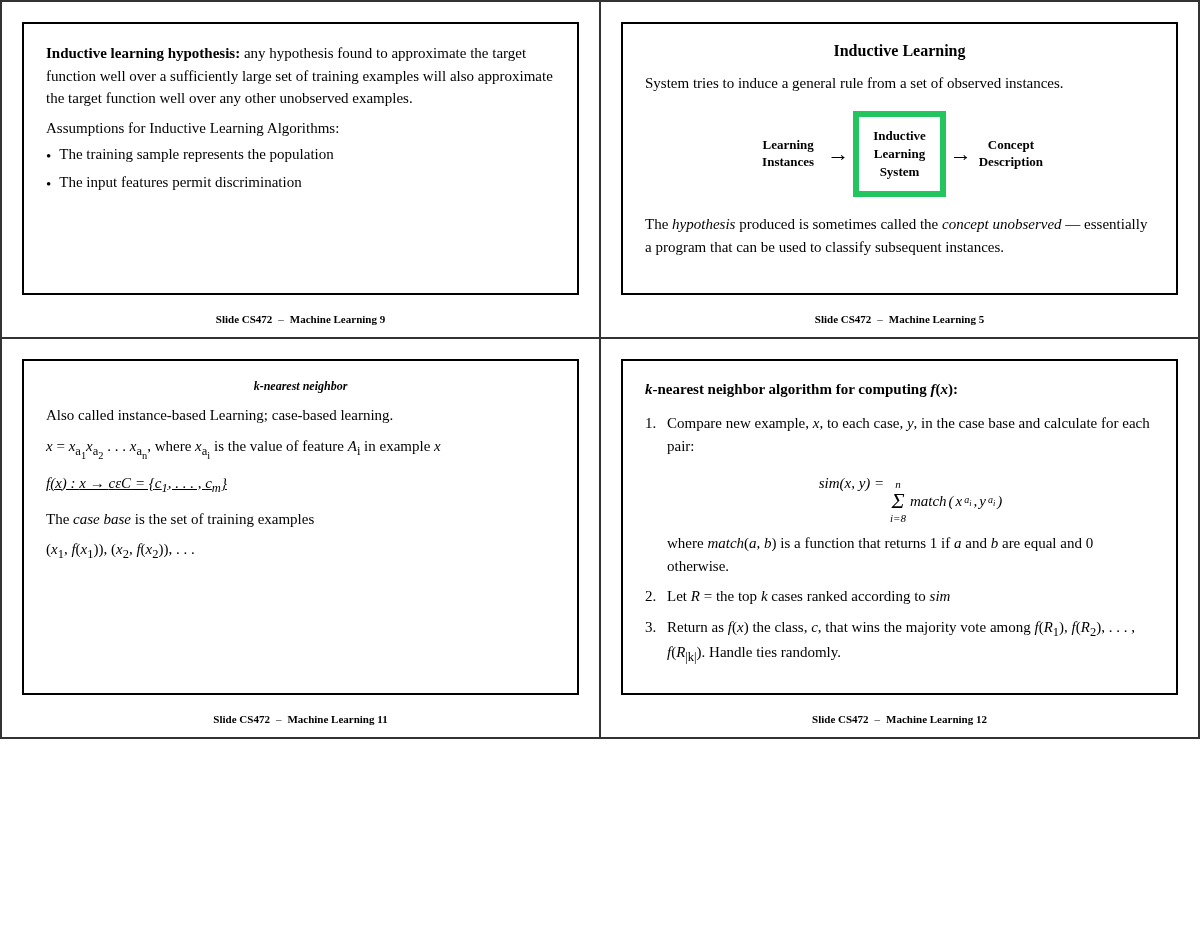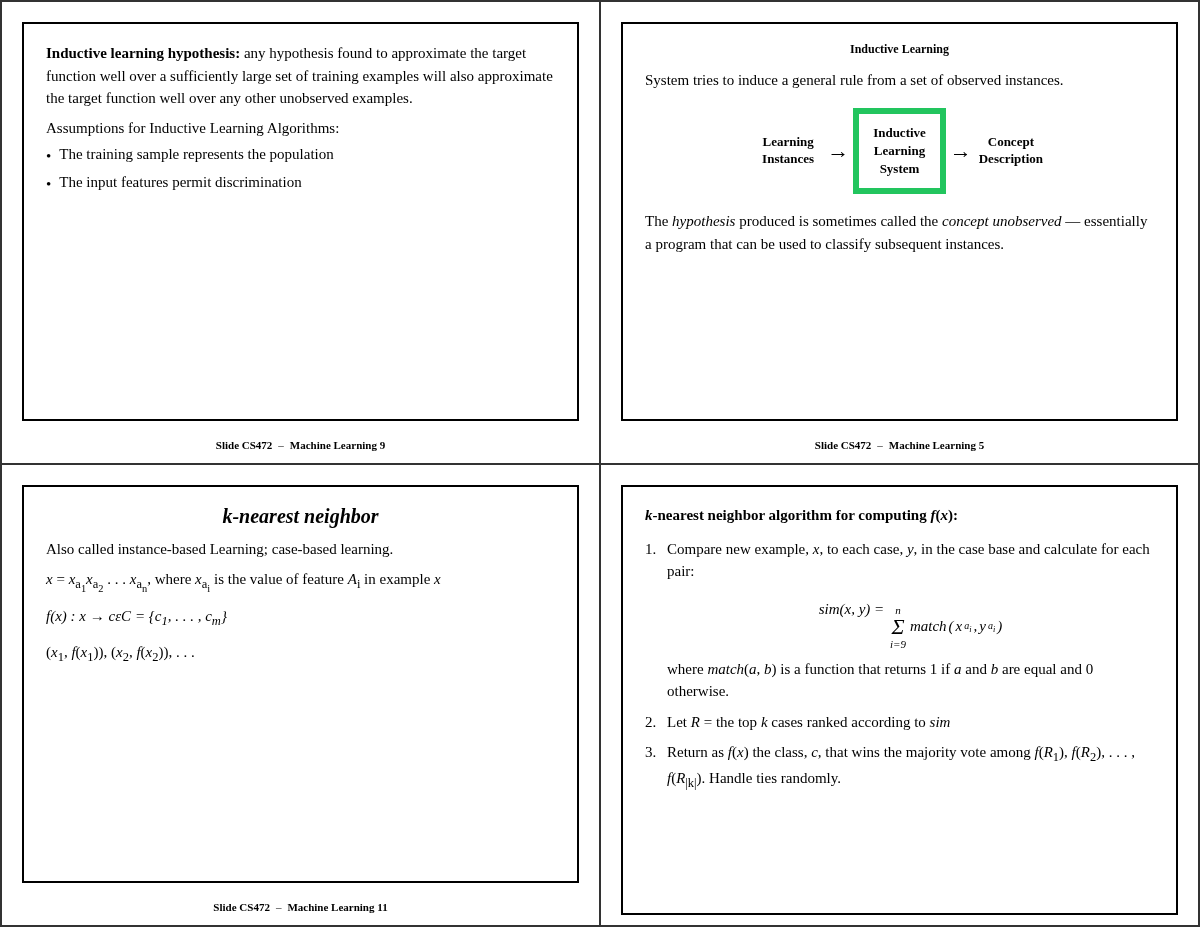--- a/index.html
+++ b/index.html
@@ -10,21 +10,21 @@
       color: #000;
       width: 1200px;
       height: 927px;
       overflow: hidden;
     }
     .grid {
       display: grid;
       grid-template-columns: 1fr 1fr;
       grid-template-rows: 1fr 1fr;
       width: 1200px;
-      height: 927px;
+      height: 739px;
       border: 1px solid #333;
     }
     .cell {
       border: 1px solid #333;
       display: flex;
       flex-direction: column;
       align-items: center;
       padding: 0;
       background: #fff;
     }
@@ -59,21 +59,21 @@
     }
     .bullet-dot {
       margin-right: 8px;
       margin-top: 2px;
     }
     
     .slide10-title {
       text-align: center;
       font-weight: bold;
       margin-bottom: 12px;
-      font-size: 12px;
+      font-size: 16px;
     }
     .slide10-intro {
       margin-bottom: 16px;
       line-height: 1.5;
     }
     .diagram {
       display: flex;
       align-items: center;
       justify-content: center;
       margin: 10px 0 16px 0;
@@ -105,31 +105,32 @@
       margin-top: 6px;
     }
     em { font-style: italic; }
     strong { font-weight: bold; }
     
     .slide11-title {
       text-align: center;
       font-weight: bold;
       font-style: italic;
       margin-bottom: 10px;
-      font-size: 20px;
+      font-size: 12px;
     }
     .slide11-para {
       margin-bottom: 8px;
       line-height: 1.5;
     }
     .slide11-math {
       font-family: 'Times New Roman', Times, serif;
       margin: 8px 0;
       padding: 4px 0;
       font-style: italic;
+      text-decoration: underline;
     }
     
     .slide12-title {
       font-weight: bold;
       margin-bottom: 12px;
       font-size: 15px;
       line-height: 1.4;
     }
     .numbered-list {
       list-style: none;
@@ -229,20 +230,23 @@
         <em>k</em>-nearest neighbor
       </div>
       <p class="slide11-para">Also called instance-based Learning; case-based learning.</p>
       <p class="slide11-para">
         <em>x</em> = <em>x</em><sub>a<sub>1</sub></sub><em>x</em><sub>a<sub>2</sub></sub> . . . <em>x</em><sub>a<sub>n</sub></sub>, where <em>x</em><sub>a<sub>i</sub></sub> is the value of feature <em>A</em><sub>i</sub> in example <em>x</em>
       </p>
       <div class="slide11-math">
         <em>f</em>(<em>x</em>) : <em>x</em> → <em>c</em>ε<em>C</em> = {<em>c</em><sub>1</sub>, . . . , <em>c</em><sub>m</sub>}
       </div>
       <p class="slide11-para">
+        The <em>case base</em> is the set of training examples
+      </p>
+      <p class="slide11-para">
         (<em>x</em><sub>1</sub>, <em>f</em>(<em>x</em><sub>1</sub>)), (<em>x</em><sub>2</sub>, <em>f</em>(<em>x</em><sub>2</sub>)), . . .
       </p>
     </div>
     <div class="slide-caption">
       <span>Slide CS472</span><span class="caption-dash" style="font-weight: normal; margin: 0px 6px;">–</span><span>Machine Learning 11</span>
     </div>
   </div>
 
   <div class="cell">
     <div class="slide-content">
@@ -254,34 +258,37 @@
           <span class="list-num">1.</span>
           <span>Compare new example, <em>x</em>, to each case, <em>y</em>, in the case base and calculate for each pair:</span>
         </li>
       </ol>
       <div class="formula-block">
         <em>sim</em>(<em>x</em>, <em>y</em>) = 
         <span class="formula-sum">
           <span class="sigma-container">
             <span style="font-size:11px; font-style:italic;">n</span>
             <span class="sigma-sym">Σ</span>
-            <span style="font-size:11px; font-style:italic;">i=9</span>
+            <span style="font-size:11px; font-style:italic;">i=8</span>
           </span>
           <em>match</em>(<em>x</em><sub style="font-size:10px;"><em>a<sub>i</sub></em></sub>, <em>y</em><sub style="font-size:10px;"><em>a<sub>i</sub></em></sub>)
         </span>
       </div>
       <p style="line-height:1.5; margin-bottom:8px; margin-left:22px;">
         where <em>match</em>(<em>a</em>, <em>b</em>) is a function that returns 1 if <em>a</em> and <em>b</em> are equal and 0 otherwise.
       </p>
       <ol class="numbered-list">
         <li>
           <span class="list-num">2.</span>
           <span>Let <em>R</em> = the top <em>k</em> cases ranked according to <em>sim</em></span>
         </li>
         <li style="margin-top:6px;">
           <span class="list-num">3.</span>
           <span>Return as <em>f</em>(<em>x</em>) the class, <em>c</em>, that wins the majority vote among <em>f</em>(<em>R</em><sub>1</sub>), <em>f</em>(<em>R</em><sub>2</sub>), . . . , <em>f</em>(<em>R</em><sub>|k|</sub>). Handle ties randomly.</span>
         </li>
       </ol>
     </div>
+    <div class="slide-caption">
+      <span>Slide CS472</span><span class="caption-dash" style="font-weight: normal; margin: 0px 6px;">–</span><span>Machine Learning 12</span>
+    </div>
   </div>
 
 </div>
 
 </body></html>

